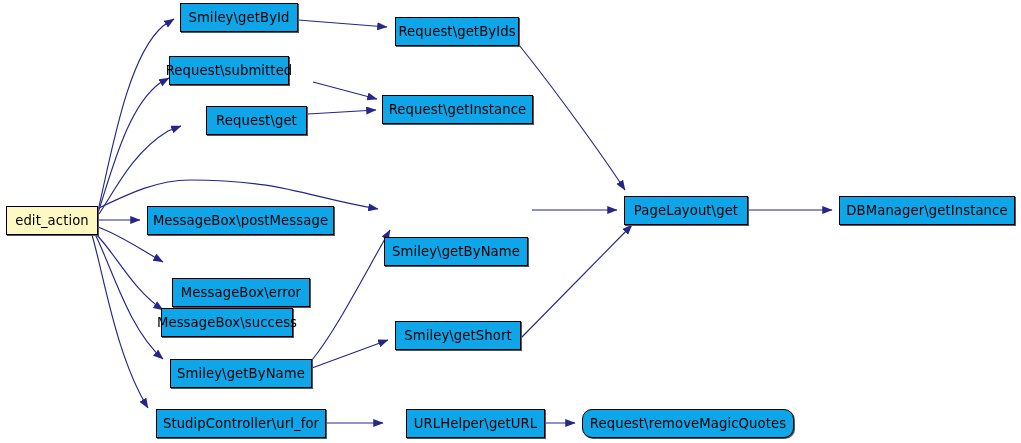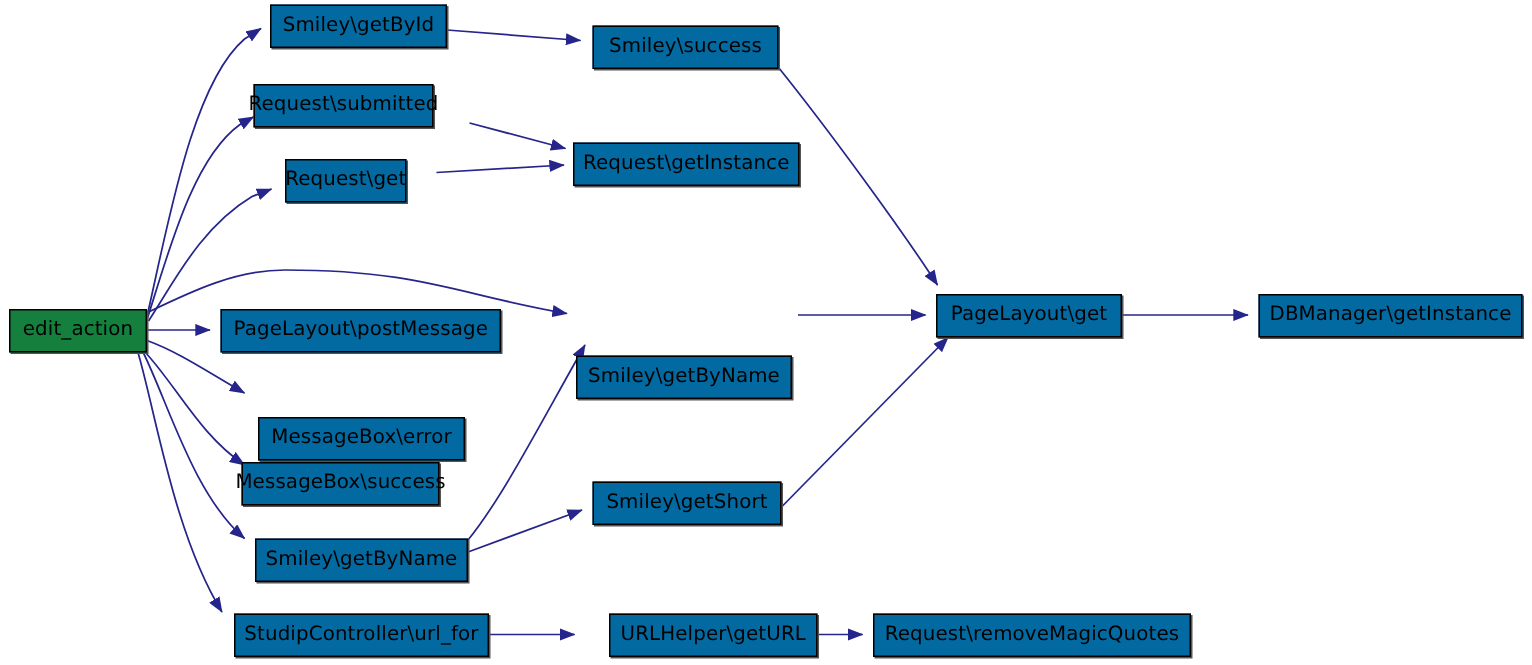--- a/index.html
+++ b/index.html
@@ -22,33 +22,33 @@
     left: 0;
     top: 0;
     width: 1021px;
     height: 443px;
     pointer-events: none;
   }
   .node {
     position: absolute;
     box-sizing: border-box;
     border: 1px solid #000000;
-    background: #0369a1;
+    background: #0ea5e9;
     color: #000000;
     font-size: 13.2px;
     line-height: 1;
     display: flex;
     align-items: center;
     justify-content: center;
     white-space: nowrap;
     box-shadow: 1px 1px 0 0 #555555;
     letter-spacing: 0.1px;
   }
   .node.highlight {
-    background: #15803d;
+    background: #fef9c3;
   }
   .node-label {
     display: block;
     padding: 0 4px;
     transform: translateY(-0.5px);
   }
 </style>
 </head>
 <body>
 
@@ -85,56 +85,56 @@
   <div id="nodes">
       <div class="node highlight" style="left: 6px; top: 206px; width: 92px; height: 29px;">
         <span class="node-label">edit_action</span>
       </div>
       <div class="node" style="left: 180px; top: 3px; width: 118px; height: 29px;">
         <span class="node-label">Smiley\getById</span>
       </div>
       <div class="node" style="left: 169px; top: 56px; width: 120px; height: 29px;">
         <span class="node-label">Request\submitted</span>
       </div>
-      <div class="node" style="left: 190px; top: 106px; width: 81px; height: 29px;">
+      <div class="node" style="left: 206px; top: 106px; width: 101px; height: 29px;">
         <span class="node-label">Request\get</span>
       </div>
       <div class="node" style="left: 147px; top: 206px; width: 187px; height: 29px;">
-        <span class="node-label">PageLayout\postMessage</span>
+        <span class="node-label">MessageBox\postMessage</span>
       </div>
       <div class="node" style="left: 172px; top: 257px; width: 138px; height: 29px; margin-top: 21px;">
         <span class="node-label">MessageBox\error</span>
       </div>
       <div class="node" style="left: 161px; top: 308px; width: 132px; height: 29px;">
         <span class="node-label">MessageBox\success</span>
       </div>
       <div class="node" style="left: 170px; top: 359px; width: 142px; height: 29px;">
         <span class="node-label">Smiley\getByName</span>
       </div>
       <div class="node" style="left: 156px; top: 409px; width: 170px; height: 29px;">
         <span class="node-label">StudipController\url_for</span>
       </div>
       <div class="node" style="left: 395px; top: 17px; width: 124px; height: 29px;">
-        <span class="node-label">Smiley\success</span>
+        <span class="node-label">Request\getByIds</span>
       </div>
       <div class="node" style="left: 382px; top: 95px; width: 151px; height: 29px;">
         <span class="node-label">Request\getInstance</span>
       </div>
       <div class="node" style="left: 384px; top: 196px; width: 144px; height: 29px; margin-top: 41px;">
         <span class="node-label">Smiley\getByName</span>
       </div>
       <div class="node" style="left: 395px; top: 321px; width: 126px; height: 29px;">
         <span class="node-label">Smiley\getShort</span>
       </div>
       <div class="node" style="left: 390px; top: 409px; width: 139px; height: 29px; margin-left: 16px;">
         <span class="node-label">URLHelper\getURL</span>
       </div>
       <div class="node" style="left: 624px; top: 196px; width: 124px; height: 29px;">
         <span class="node-label">PageLayout\get</span>
       </div>
-      <div class="node" style="left: 582px; top: 409px; width: 212px; height: 29px;">
+      <div class="node" style="left: 582px; top: 409px; width: 212px; height: 29px; border-radius: 10px;">
         <span class="node-label">Request\removeMagicQuotes</span>
       </div>
       <div class="node" style="left: 839px; top: 196px; width: 176px; height: 29px;">
         <span class="node-label">DBManager\getInstance</span>
       </div>
     </div>
 </div>
 
 </body></html>

